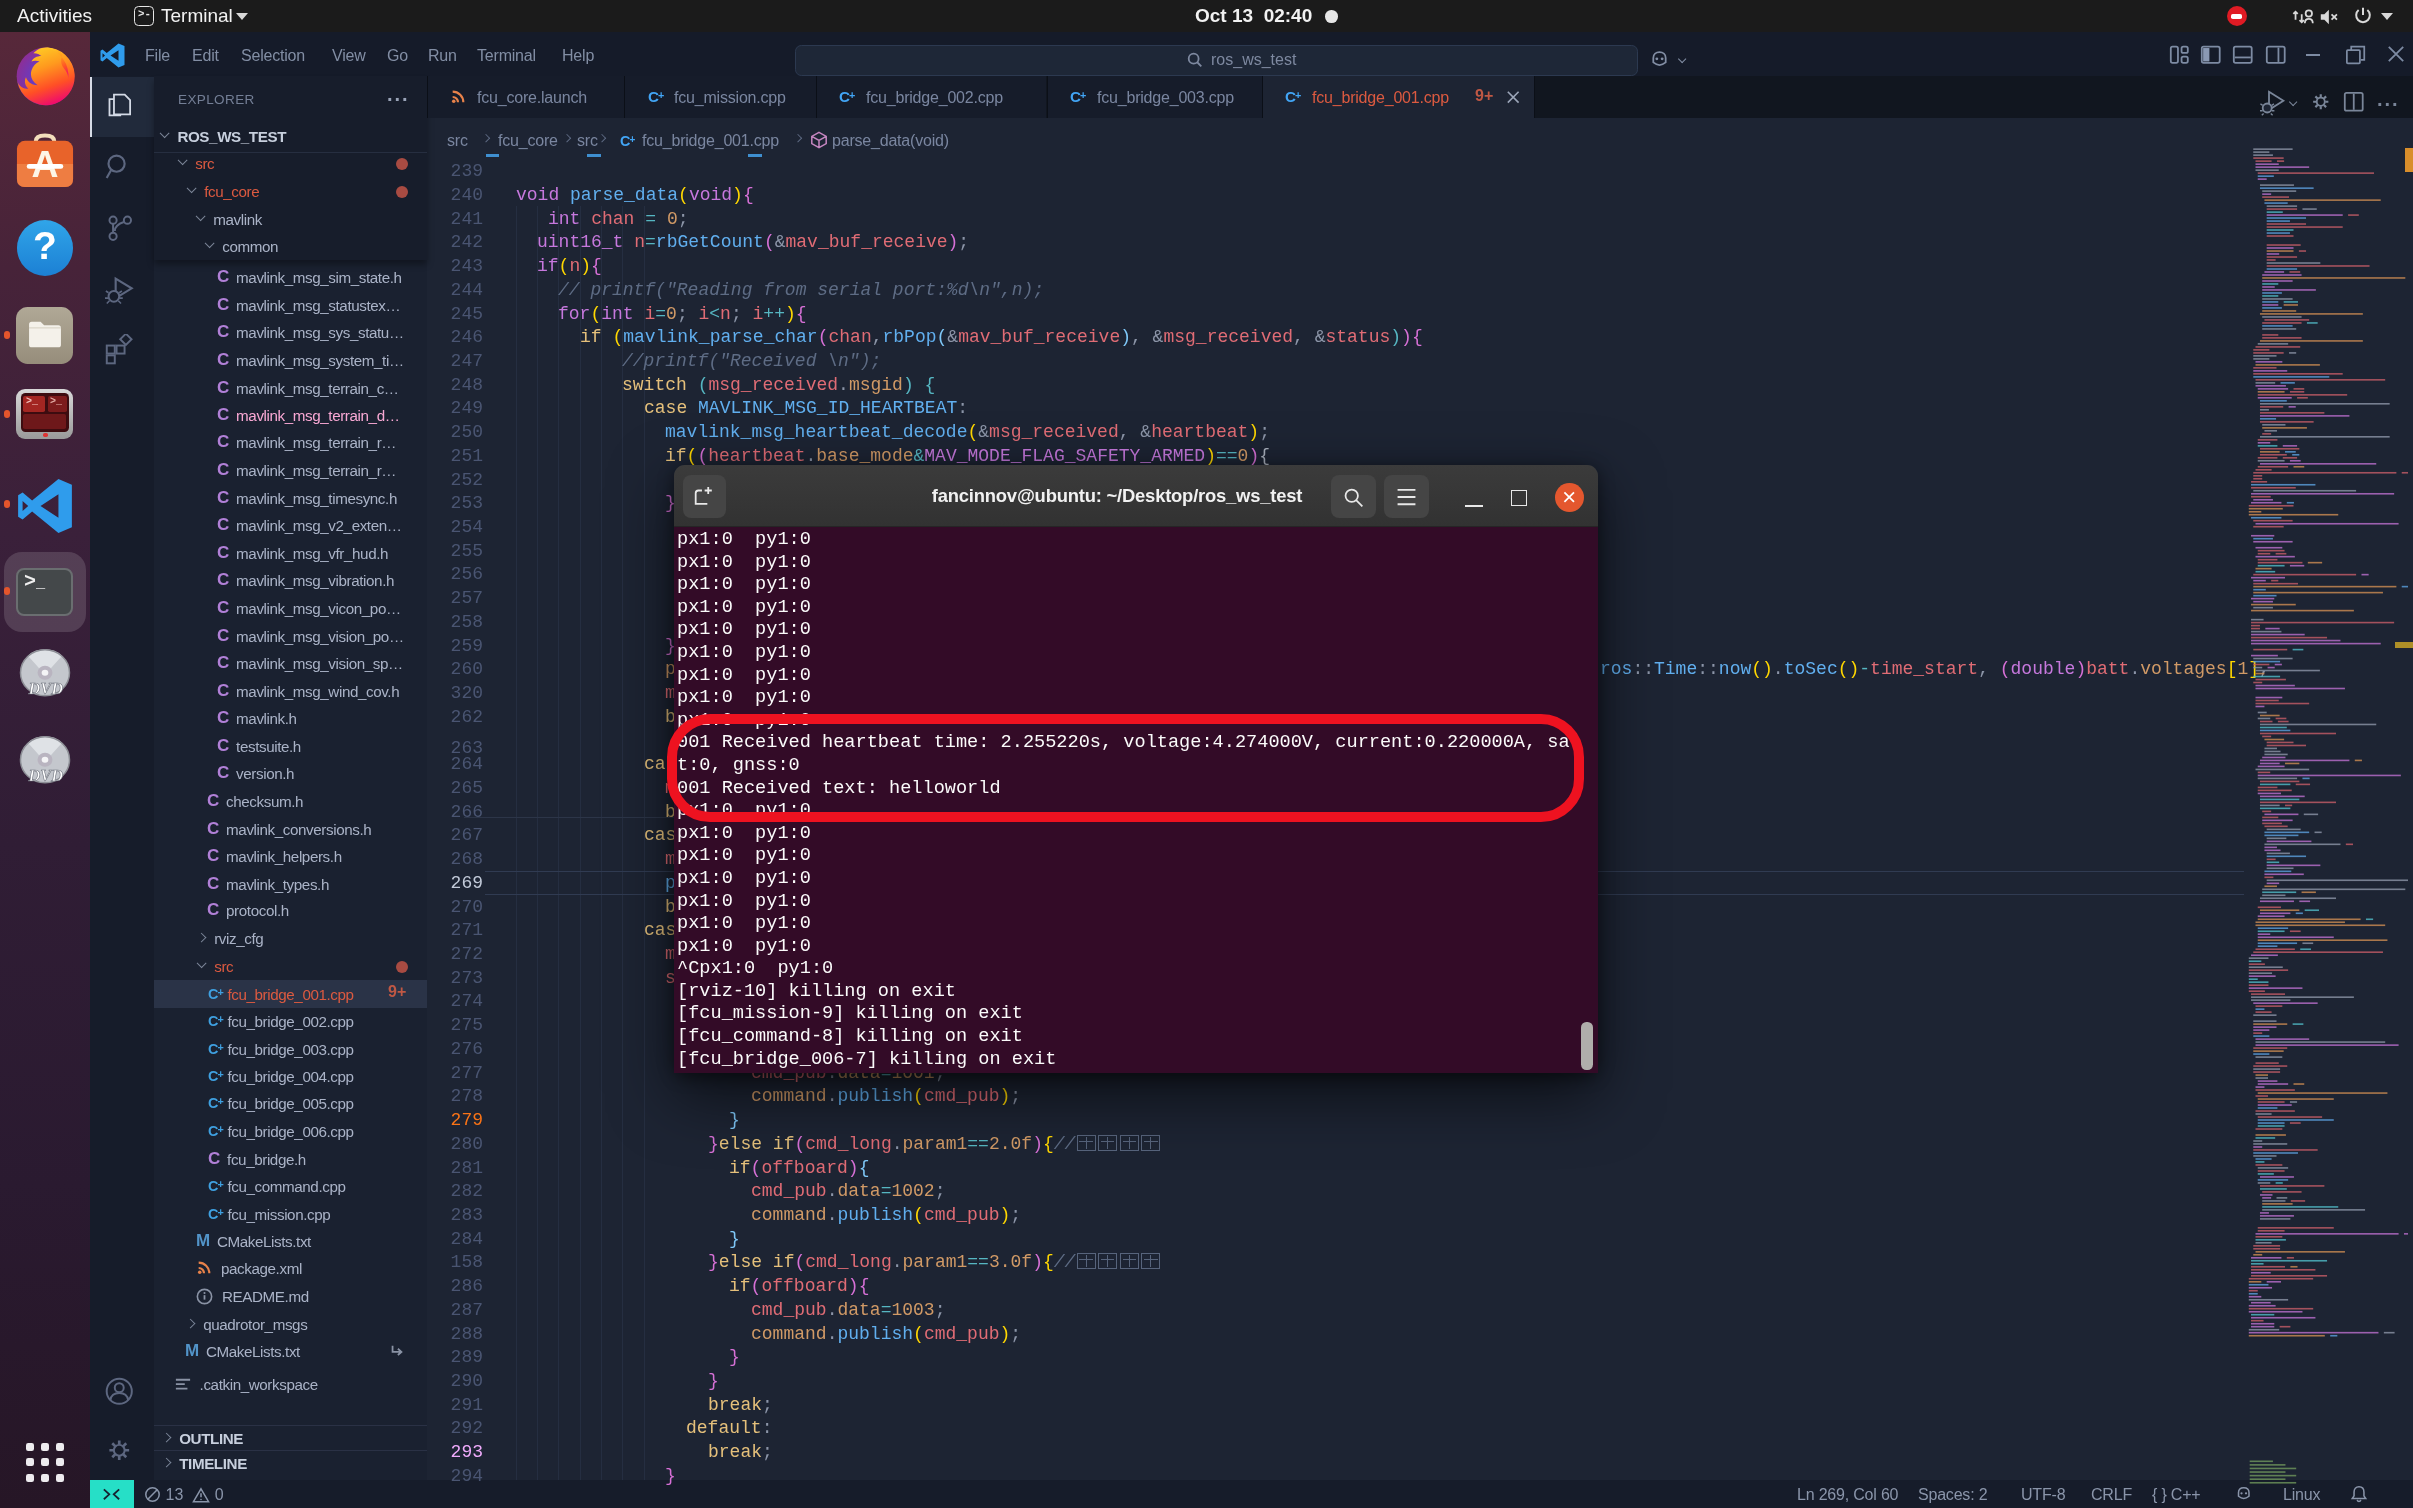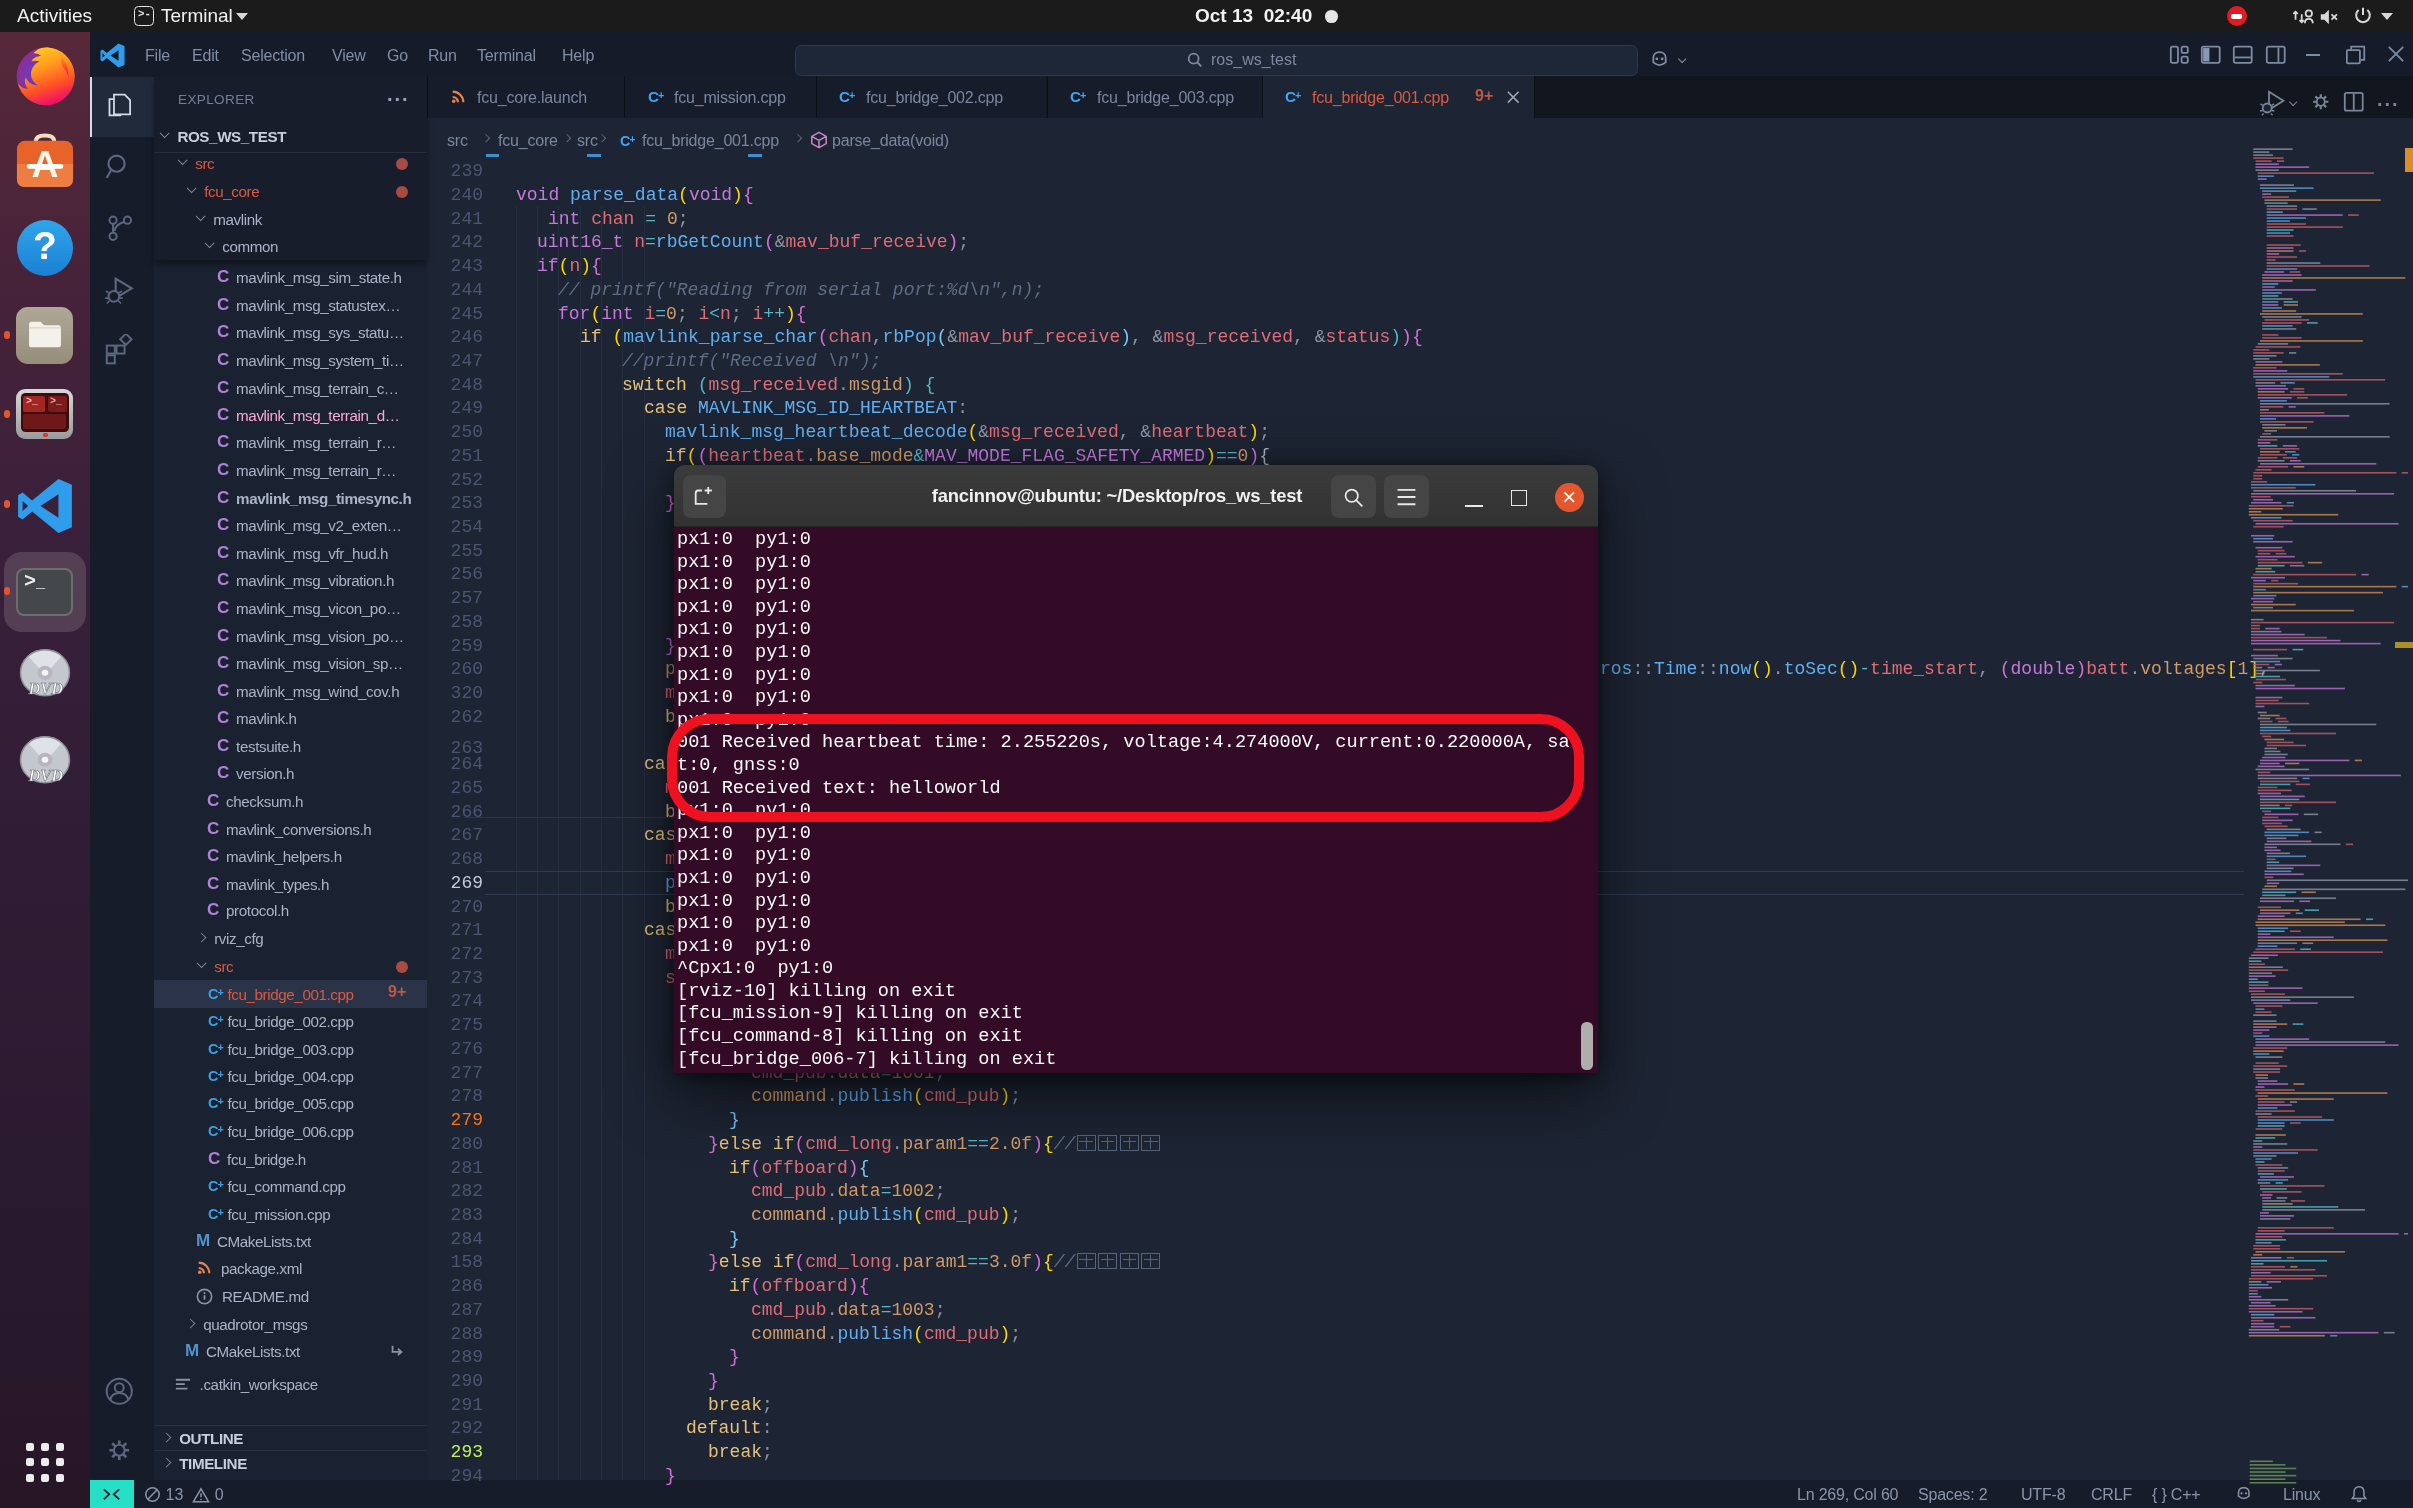--- a/index.html
+++ b/index.html
@@ -289,21 +289,21 @@
     <span style="color:#aab3c7;font-weight:normal">mavlink_msg_terrain_r…</span>
   </div>
 <div class="row" style="top:456px;">
     <span style="width:63px;flex:none"></span>
     <b style="color:#b180d7;font-size:17px;margin-right:7.2px;flex:none">C</b>
     <span style="color:#aab3c7;font-weight:normal">mavlink_msg_terrain_r…</span>
   </div>
 <div class="row" style="top:484px;">
     <span style="width:63px;flex:none"></span>
     <b style="color:#b180d7;font-size:17px;margin-right:7.2px;flex:none">C</b>
-    <span style="color:#aab3c7;font-weight:bold">mavlink_msg_timesync.h</span>
+    <span style="color:#aab3c7;font-weight:normal">mavlink_msg_timesync.h</span>
   </div>
 <div class="row" style="top:511px;">
     <span style="width:63px;flex:none"></span>
     <b style="color:#b180d7;font-size:17px;margin-right:7.2px;flex:none">C</b>
     <span style="color:#aab3c7;font-weight:normal">mavlink_msg_v2_exten…</span>
   </div>
 <div class="row" style="top:539px;">
     <span style="width:63px;flex:none"></span>
     <b style="color:#b180d7;font-size:17px;margin-right:7.2px;flex:none">C</b>
     <span style="color:#aab3c7;font-weight:normal">mavlink_msg_vfr_hud.h</span>
@@ -593,21 +593,21 @@
 <div class="ln" style="left:427px;top:1203px;color:#4a5572">283</div>
 <div class="ln" style="left:427px;top:1227px;color:#4a5572">284</div>
 <div class="ln" style="left:427px;top:1250px;color:#4a5572">158</div>
 <div class="ln" style="left:427px;top:1274px;color:#4a5572">286</div>
 <div class="ln" style="left:427px;top:1298px;color:#4a5572">287</div>
 <div class="ln" style="left:427px;top:1322px;color:#4a5572">288</div>
 <div class="ln" style="left:427px;top:1345px;color:#4a5572">289</div>
 <div class="ln" style="left:427px;top:1369px;color:#4a5572">290</div>
 <div class="ln" style="left:427px;top:1393px;color:#4a5572">291</div>
 <div class="ln" style="left:427px;top:1416px;color:#4a5572">292</div>
-<div class="ln" style="left:427px;top:1440px;color:#bef264">293</div>
+<div class="ln" style="left:427px;top:1440px;color:#f0abfc">293</div>
 <div class="ln" style="left:427px;top:1464px;color:#4a5572">294</div>
 <div class="cl" style="left:516px;top:183px"><span class="k">void</span><span class="w"> </span><span class="f">parse_data</span><span class="b1">(</span><span class="k">void</span><span class="b1">)</span><span class="b2">{</span></div>
 <div class="cl" style="left:548px;top:207px"><span class="k">int</span><span class="w"> </span><span class="v">chan</span><span class="w"> </span><span class="o">=</span><span class="w"> </span><span class="n">0</span><span class="p">;</span></div>
 <div class="cl" style="left:537px;top:230px"><span class="k">uint16_t</span><span class="w"> </span><span class="v">n</span><span class="o">=</span><span class="f">rbGetCount</span><span class="b2">(</span><span class="p">&amp;</span><span class="v">mav_buf_receive</span><span class="b2">)</span><span class="p">;</span></div>
 <div class="cl" style="left:537px;top:254px"><span class="k">if</span><span class="b1">(</span><span class="v">n</span><span class="b1">)</span><span class="b2">{</span></div>
 <div class="cl" style="left:558px;top:278px"><span class="c">// printf("Reading from serial port:%d\n",n);</span></div>
 <div class="cl" style="left:558px;top:302px"><span class="k">for</span><span class="b1">(</span><span class="k">int</span><span class="w"> </span><span class="v">i</span><span class="o">=</span><span class="n">0</span><span class="p">; </span><span class="v">i</span><span class="o">&lt;</span><span class="v">n</span><span class="p">; </span><span class="v">i</span><span class="o">++</span><span class="b1">)</span><span class="b2">{</span></div>
 <div class="cl" style="left:580px;top:325px"><span class="y">if</span><span class="w"> </span><span class="b1">(</span><span class="f">mavlink_parse_char</span><span class="b2">(</span><span class="v">chan</span><span class="p">,</span><span class="f">rbPop</span><span class="b3">(</span><span class="p">&amp;</span><span class="v">mav_buf_receive</span><span class="b3">)</span><span class="p">, </span><span class="p">&amp;</span><span class="v">msg_received</span><span class="p">, </span><span class="p">&amp;</span><span class="v">status</span><span class="o">)</span><span class="b2">)</span><span class="b2">{</span></div>
 <div class="cl" style="left:622px;top:349px"><span class="c">//printf("Received \n");</span></div>
 <div class="cl" style="left:622px;top:373px"><span class="y">switch</span><span class="w"> </span><span class="o">(</span><span class="v">msg_received</span><span class="p">.</span><span class="n">msgid</span><span class="o">)</span><span class="w"> </span><span class="o">{</span></div>

